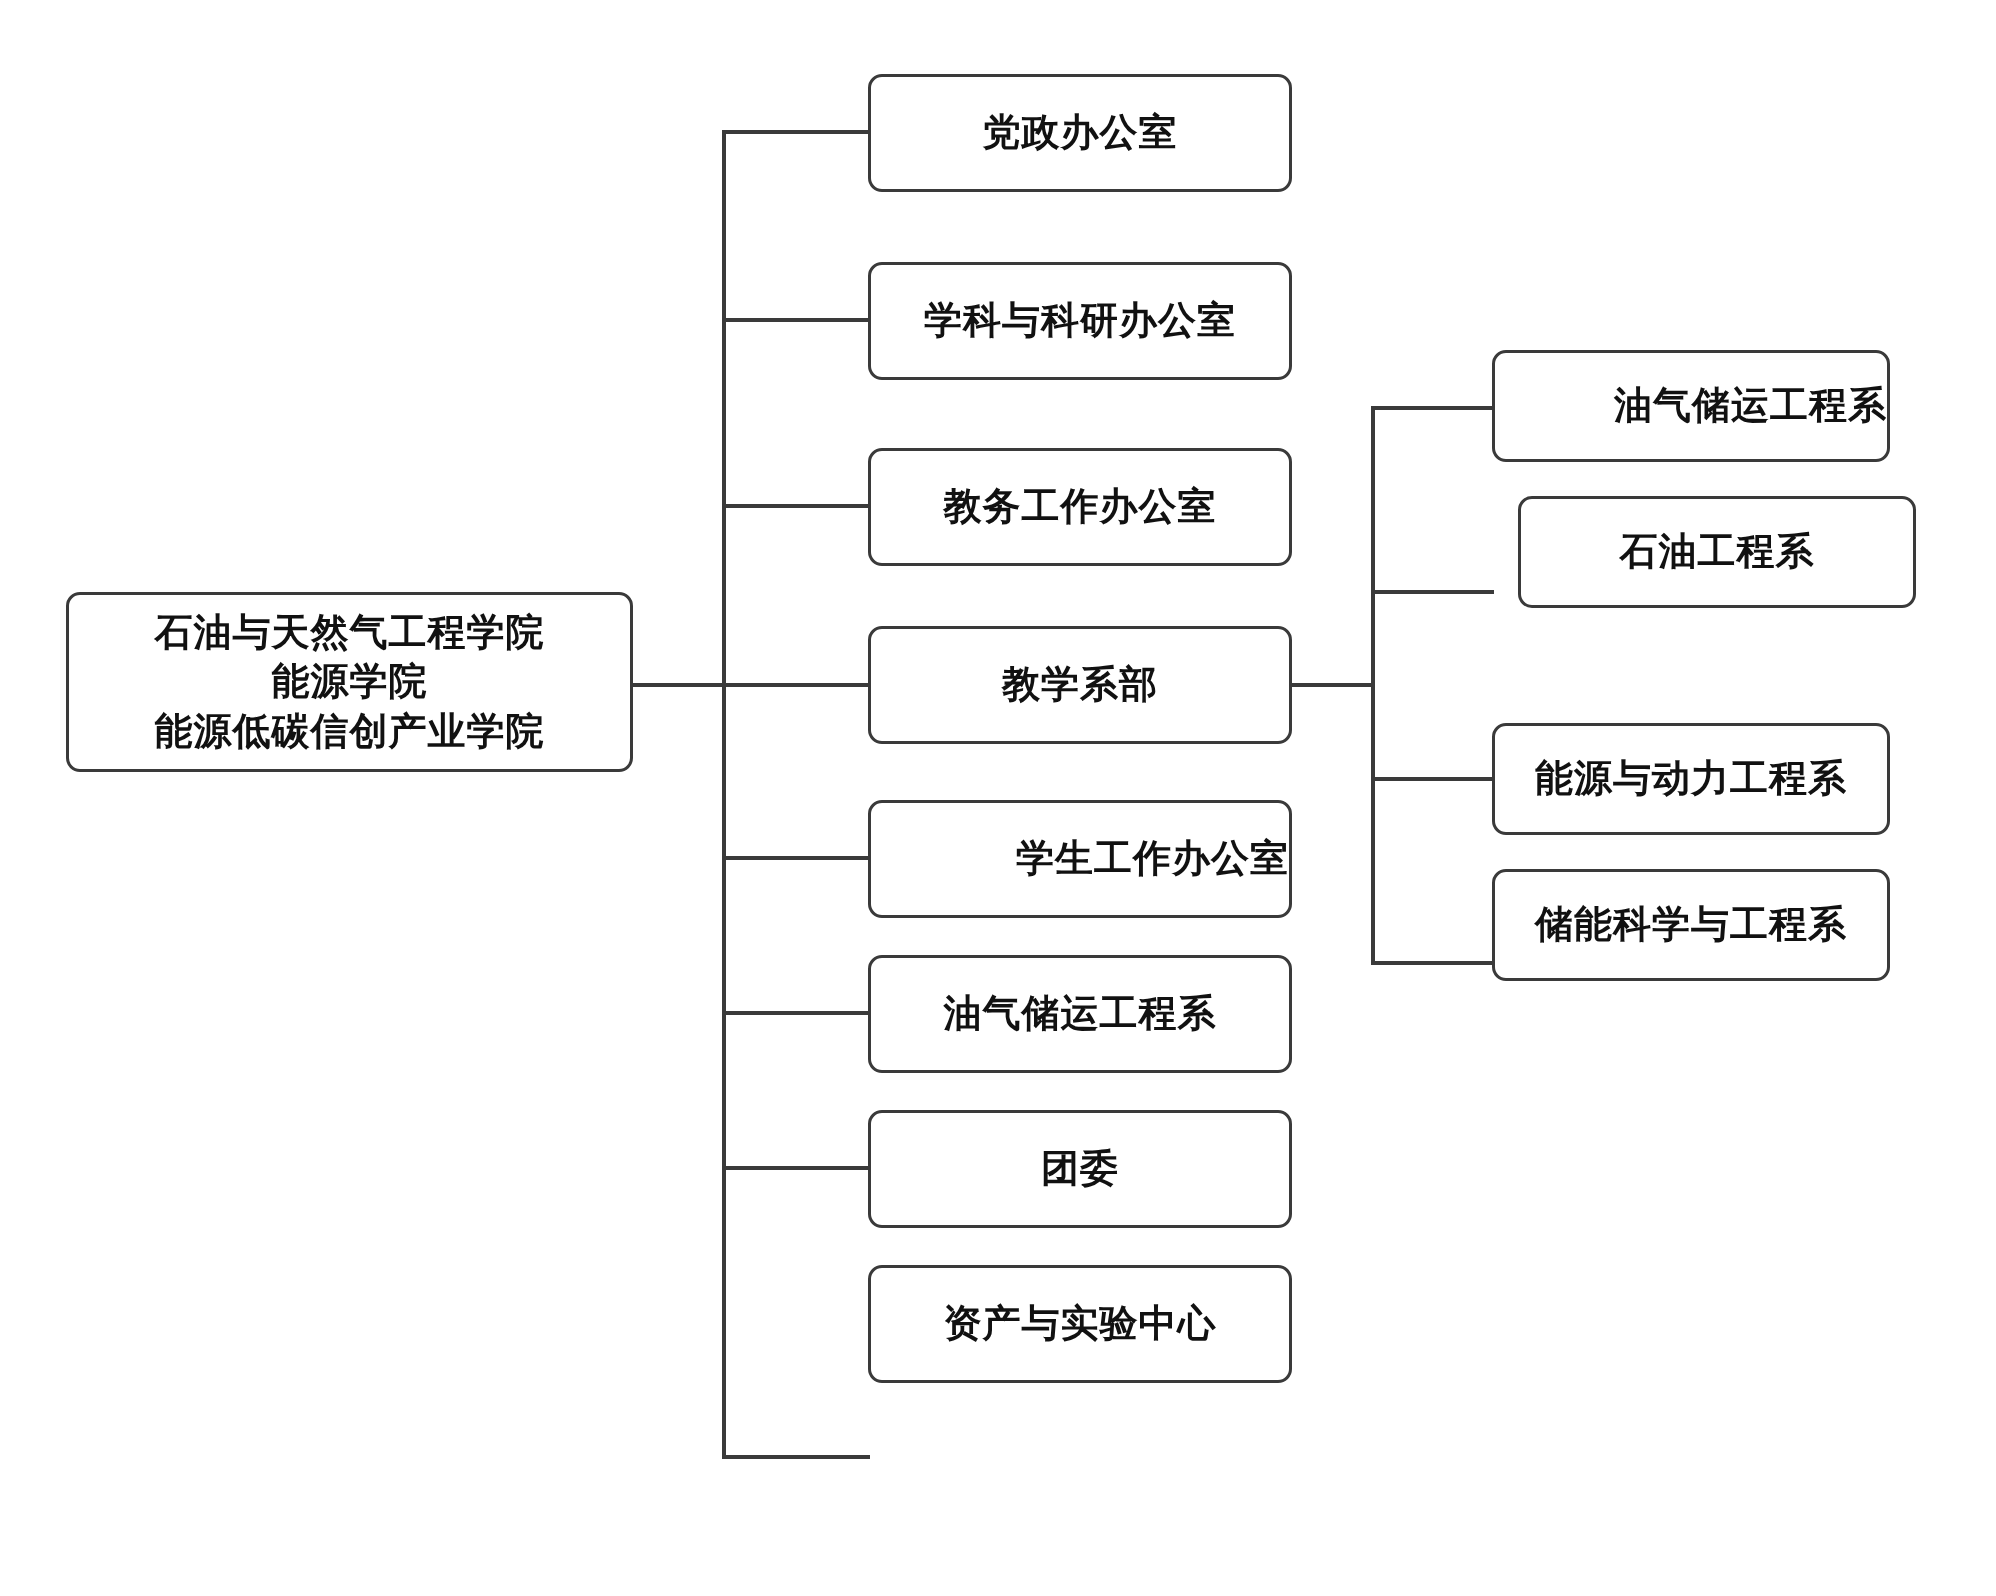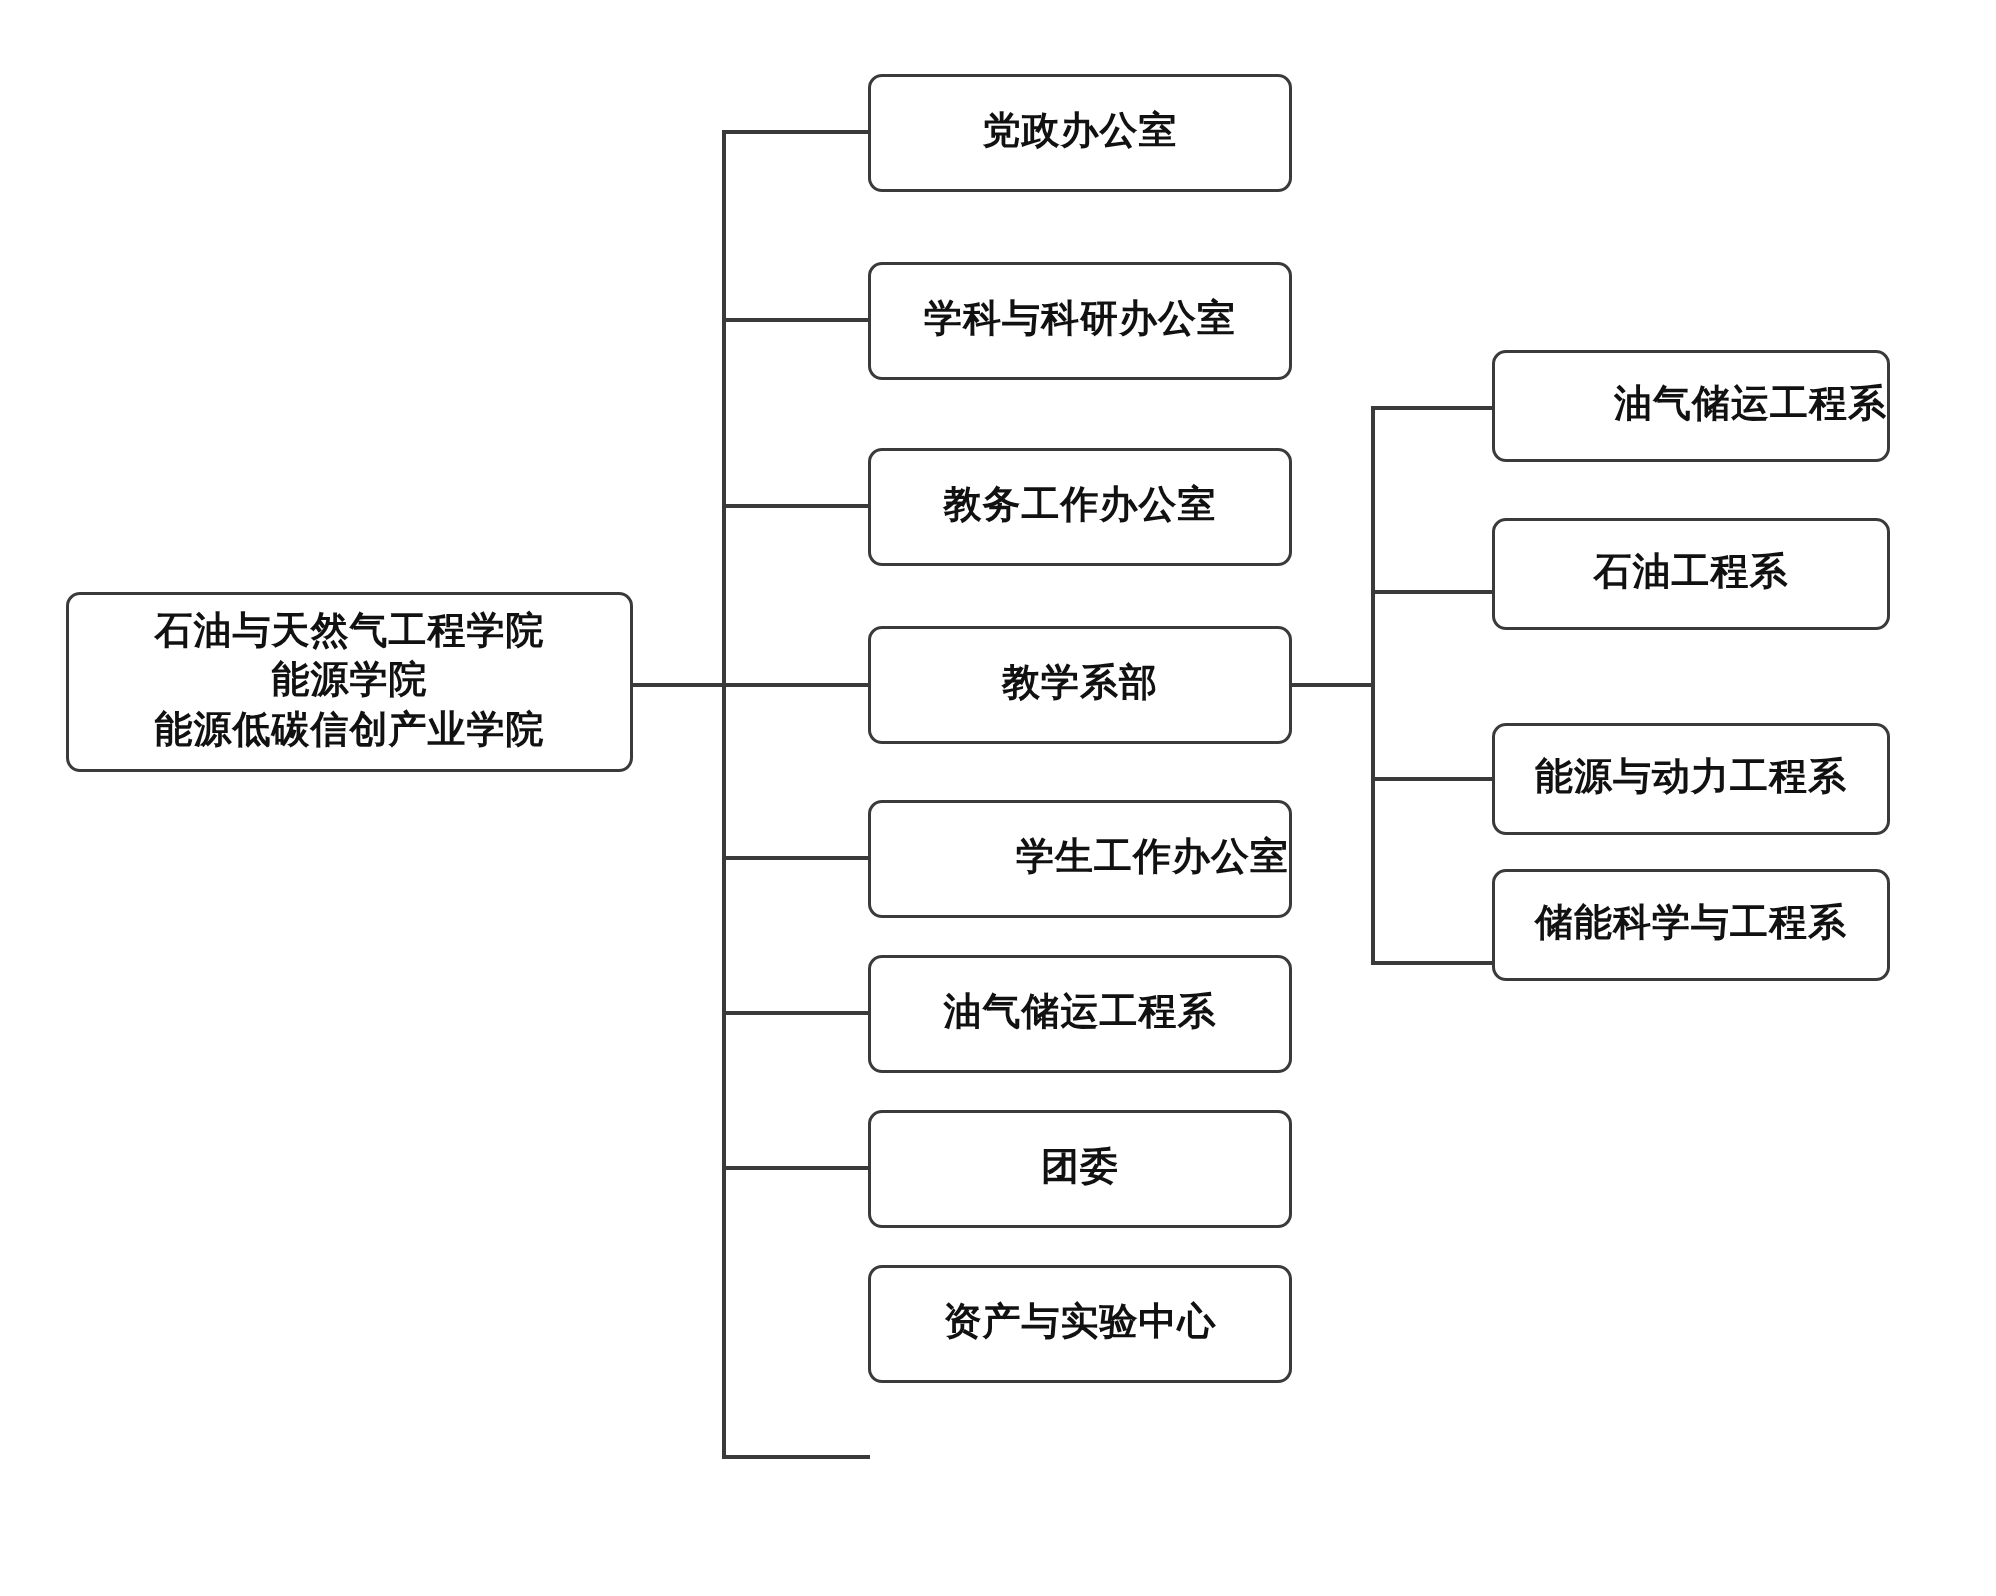--- a/index.html
+++ b/index.html
@@ -30,21 +30,21 @@
     border: 3px solid #3a3a3a;
     border-radius: 14px;
     display: flex;
     align-items: center;
     justify-content: center;
     text-align: center;
     color: #111111;
     font-weight: 700;
     letter-spacing: 1px;
     line-height: 1.30;
-    font-family: Liberation Mono, monospace;
+    font-family: Liberation Serif, serif;
   }
   .node-root {
     left: 66px;
     top: 592px;
     width: 567px;
     height: 180px;
     font-size: 38px;
     padding: 18px 10px;
   }
   .node-root .line-txt { display: block; white-space: nowrap; }
@@ -62,21 +62,21 @@
   }
   .m0 { top: 74px; }
   .m1 { top: 262px; }
   .m2 { top: 448px; }
   .m3 { top: 626px; }
   .m4 { top: 800px; justify-content: flex-end; }
   .m5 { top: 955px; }
   .m6 { top: 1110px; }
   .m7 { top: 1265px; }
   .d0 { top: 350px; justify-content: flex-end; }
-  .d1 { top: 518px; }
+  .d1 { top: 496px; margin-left: 26px; }
   .d2 { top: 723px; }
   .d3 { top: 869px; }
 </style>
 </head>
 <body>
 
 <div id="canvas">
 
   <svg class="lines" viewBox="0 0 1996 1596" width="1996" height="1596" xmlns="http://www.w3.org/2000/svg">
     <g stroke="#3a3a3a" stroke-width="4" fill="none" stroke-linecap="square">

